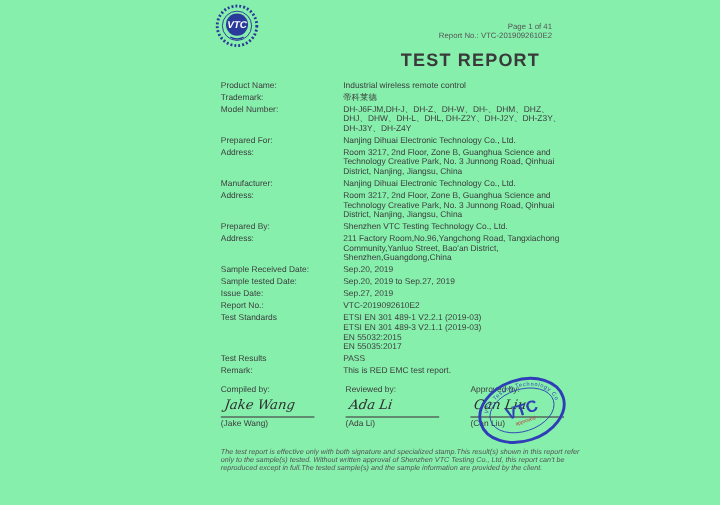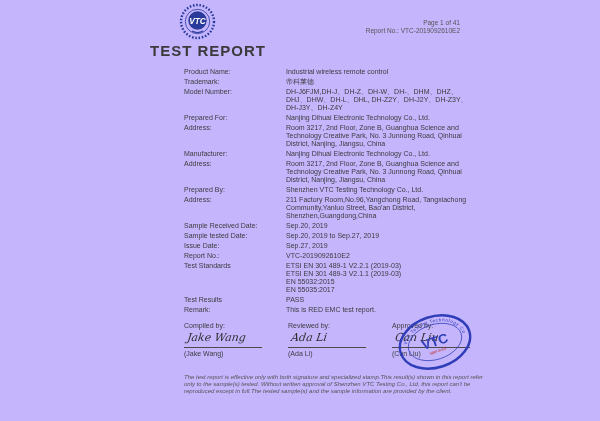--- a/index.html
+++ b/index.html
@@ -1,25 +1,25 @@
 <!DOCTYPE html>
 <html><head>
 <meta charset="utf-8">
 <style>
   * { margin:0; padding:0; box-sizing:border-box; }
   html,body { width:600px; height:421px; }
   body { font-family:"Liberation Sans", sans-serif; background:#ffffff; }
-  .page { position:relative; width:600px; height:421px; background:#c4b5fd; overflow:hidden; }
+  .page { position:relative; width:600px; height:421px; background:#86efac; overflow:hidden; }
 
   .logo { position:absolute; left:179px; top:3px; width:37px; height:37px; }
 
   .pageinfo { position:absolute; right:140px; top:19px; text-align:right;
               font-size:6.5px; line-height:8px; color:#555; }
 
-  .title { position:absolute; left:150px; top:42px; width:300px; text-align:left;
+  .title { position:absolute; left:150px; top:42px; width:300px; text-align:right;
            font-size:15px; font-weight:bold; letter-spacing:1px; color:#3a3a3a; }
 
   .fields { position:absolute; left:184px; top:68px; width:292px; }
   .row { display:flex; align-items:flex-start; margin-bottom:2px; }
   .lbl { width:102px; flex:0 0 102px; font-size:7px; line-height:8px; color:#3c3c3c; }
   .val { width:190px; flex:1; font-size:7px; line-height:8px; color:#3c3c3c; white-space:pre-line; }
 
   .sigs { position:absolute; left:184px; top:322px; width:310px; display:flex; }
   .sigcol { width:104px; flex:0 0 104px; }
   .siglabel { font-size:7px; color:#3c3c3c; margin-bottom:2px; }

